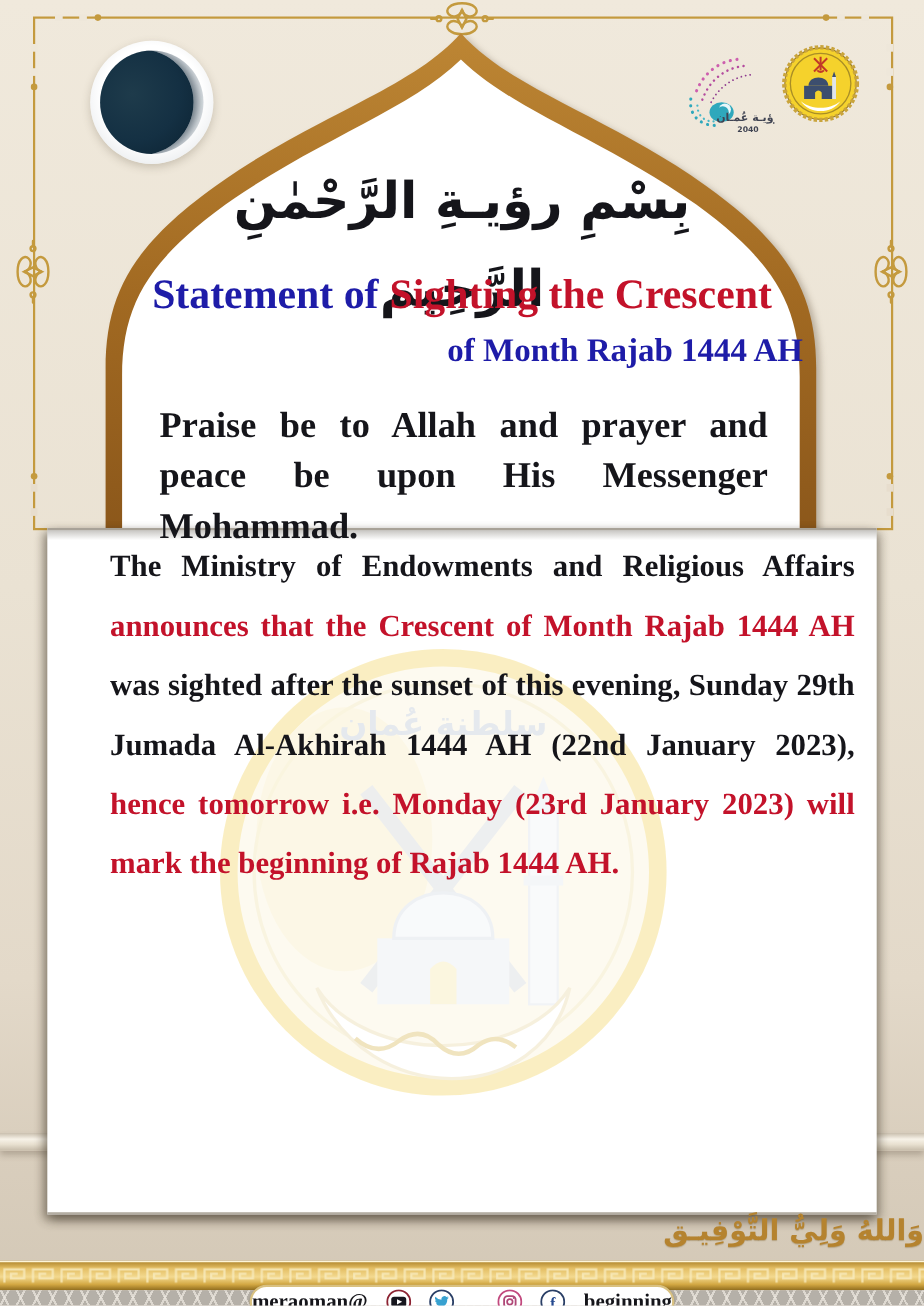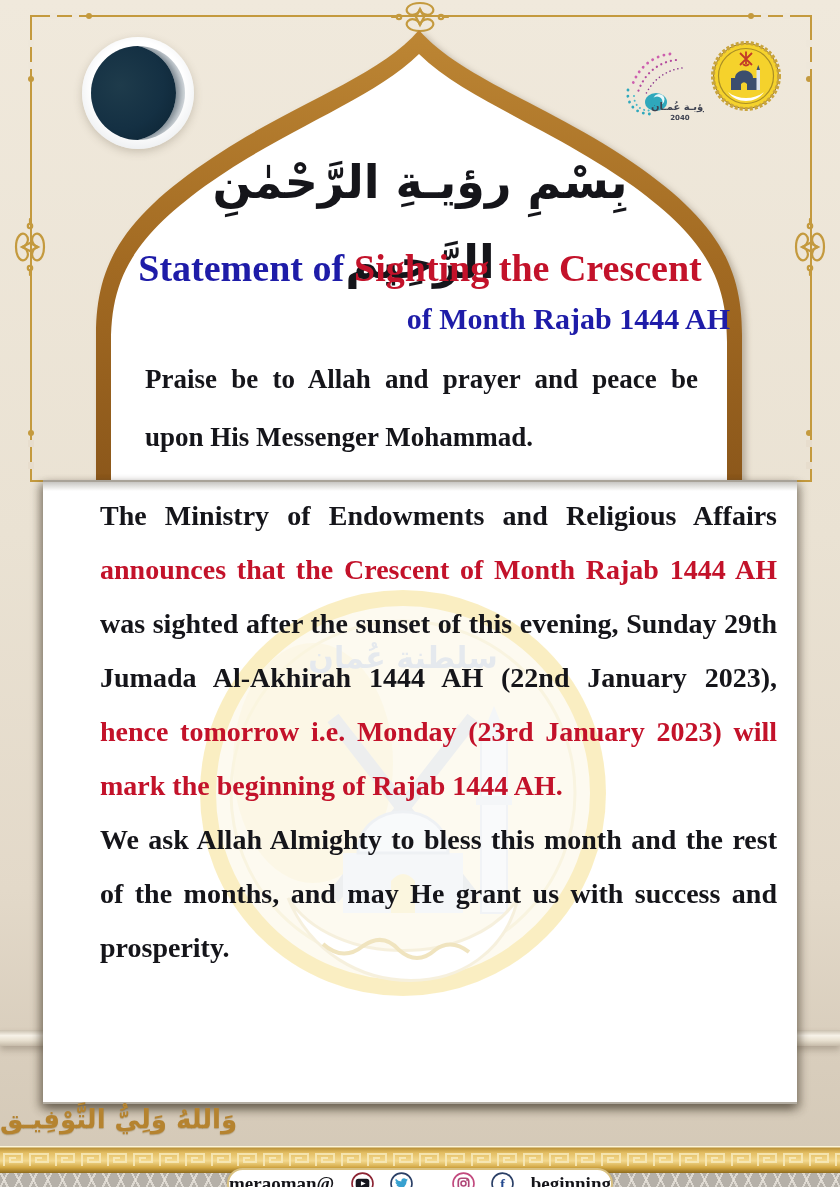--- a/index.html
+++ b/index.html
@@ -28,39 +28,39 @@
   .arch{position:absolute;left:0;top:0;z-index:2;filter:drop-shadow(4px 3px 3px rgba(70,50,25,.3));}
   
   .bismillah{position:absolute;left:160px;top:142px;width:520px;z-index:5;text-align:center;
     font-family:"DejaVu Sans",sans-serif;font-size:46px;line-height:80px;color:#15151a;font-weight:bold;}
   .title-l1{position:absolute;left:110px;top:250px;width:620px;z-index:5;text-align:center;
     font-size:38px;font-weight:bold;line-height:36px;}
   .title-l2{position:absolute;left:110px;top:301px;width:620px;z-index:5;text-align:right;
     font-size:30px;font-weight:bold;line-height:36px;color:#1e1ca8;}
   .t-blue{color:#1e1ca8;}
   .t-red{color:#c3122a;margin-left:10px;}
-  .intro{position:absolute;left:145px;top:350px;width:553px;z-index:5;font-size:27px;font-weight:bold;
-    color:#15151a;line-height:58px;text-align:justify;}
+  .intro{position:absolute;left:145px;top:364px;width:553px;z-index:5;font-size:33px;font-weight:bold;
+    color:#15151a;line-height:46px;text-align:justify;}
   
   .panel{position:absolute;left:43px;top:480px;width:754px;height:620px;background:#ffffff;z-index:3;
     border-top:2px solid #a8a298;border-bottom:2px solid #b3ada2;
     box-shadow:-4px 4px 8px rgba(70,60,45,.42),4px 4px 8px rgba(70,60,45,.35),0 6px 10px rgba(70,60,45,.3);}
   .panel::before{content:"";position:absolute;left:0;top:0;width:100%;height:9px;
     background:linear-gradient(180deg,rgba(95,90,80,.35),rgba(95,90,80,0));}
   .watermark{position:absolute;left:150px;top:86px;opacity:.38;}
   .body-text{position:absolute;left:0;top:0;width:788px;box-sizing:border-box;padding:7px 54px 0 57px;
     font-size:28px;font-weight:bold;line-height:54px;color:#15151a;text-align:justify;}
   .body-text p{margin:0;}
   .b-red{color:#c3122a;}
   
   .ledge{position:absolute;left:0;top:1030px;width:840px;height:16px;z-index:1;
     background:linear-gradient(180deg,#c9bfae 0%,#f7f2e8 35%,#e8e0d0 65%,#c6bba9 100%);
     box-shadow:0 4px 6px rgba(85,72,55,.3);}
   
-  .calligraphy{position:absolute;left:0;top:1104px;width:840px;z-index:4;text-align:left;
+  .calligraphy{position:absolute;left:0;top:1104px;width:840px;z-index:4;text-align:right;
     font-family:"DejaVu Sans",sans-serif;font-size:26px;font-weight:bold;color:#b5832f;
     text-shadow:0 1px 1px rgba(120,85,20,.35);}
   .band{position:absolute;left:0;top:1146px;z-index:2;display:block;}
   .zigzag{position:absolute;left:0;top:1173px;width:840px;height:14px;z-index:2;background:#b5b0a8;
     background-image:
       repeating-linear-gradient(63deg,rgba(255,255,255,0) 0 6px,rgba(235,230,222,.75) 6px 8px,rgba(255,255,255,0) 8px 13px),
       repeating-linear-gradient(-63deg,rgba(255,255,255,0) 0 6px,rgba(235,230,222,.75) 6px 8px,rgba(255,255,255,0) 8px 13px);}
   .pill{position:absolute;left:227px;top:1168px;width:386px;height:31px;z-index:5;background:#ffffff;
     border:2px solid #d9c181;border-radius:17px;box-sizing:border-box;
     display:flex;align-items:center;justify-content:space-between;gap:6px;
@@ -192,21 +192,20 @@
       <path d="M198,345 v-32 q12,-14 24,0 v32 Z" fill="#f7e8ae"></path>
       <rect x="288" y="170" width="26" height="175" fill="#f0f2f6" stroke="#dde2ea" stroke-width="2"></rect>
       <rect x="283" y="228" width="36" height="9" fill="#e3e8ef"></rect>
       <path d="M288,170 L301,138 L314,170 Z" fill="#e3e8ef"></path>
       <path d="M95,330 C140,400 280,400 325,330 C300,440 140,440 95,330 Z" fill="#ffffff" stroke="#ead9a8" stroke-width="3"></path>
       <path d="M130,376 q20,18 40,2 q20,-14 36,4 q18,16 36,0 q16,-12 34,2" fill="none" stroke="#d9b95a" stroke-width="4"></path>
       <text x="210" y="100" font-size="30" font-weight="bold" fill="#bcc6d4" text-anchor="middle" font-family="DejaVu Sans, sans-serif">سلطنة عُمان</text>
     </svg>
     <div class="body-text">
       <p><span>The Ministry of Endowments and Religious Affairs </span><span class="b-red">announces that the Crescent of Month Rajab 1444 AH </span><span>was sighted after the sunset of this evening, Sunday 29th Jumada Al-Akhirah 1444 AH (22nd January 2023), </span><span class="b-red">hence tomorrow i.e. Monday (23rd January 2023) will mark the beginning of Rajab 1444 AH.</span></p>
-      <p>We ask Allah Almighty to bless this month and the rest of the months, and may He grant us with success and prosperity.</p>
     </div>
   </div>
 
   <div class="ledge"></div>
 
   <div class="calligraphy">وَاللهُ وَلِيُّ التَّوْفِيـق</div>
 
   <svg class="band" width="840" height="27">
     <defs>
       <linearGradient id="bandg" x1="0" y1="0" x2="0" y2="1">

